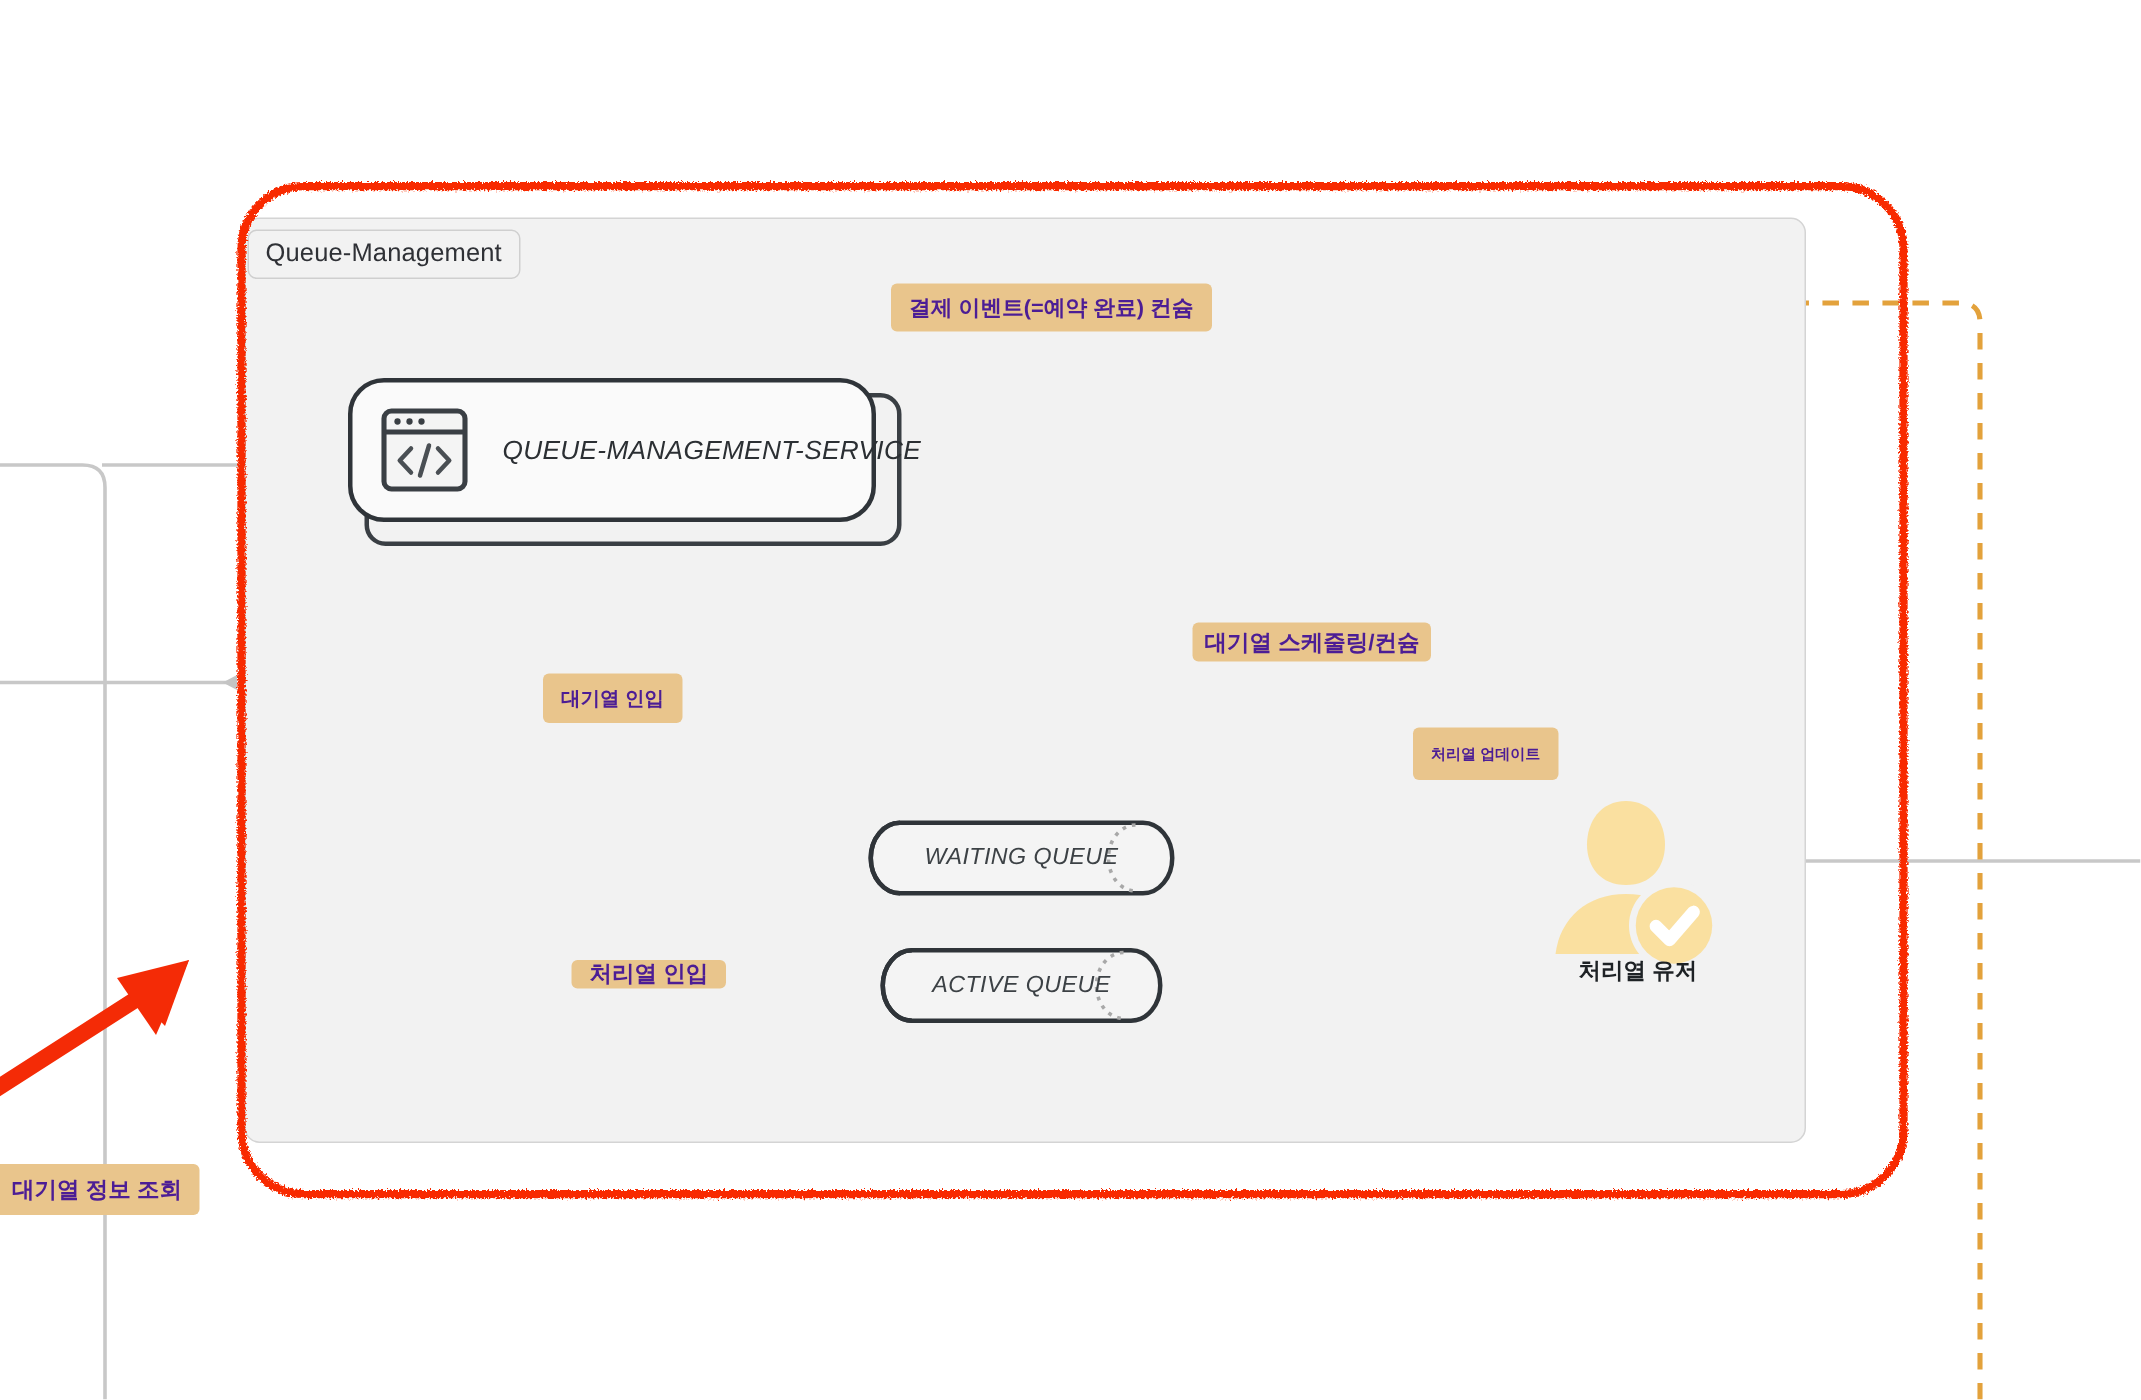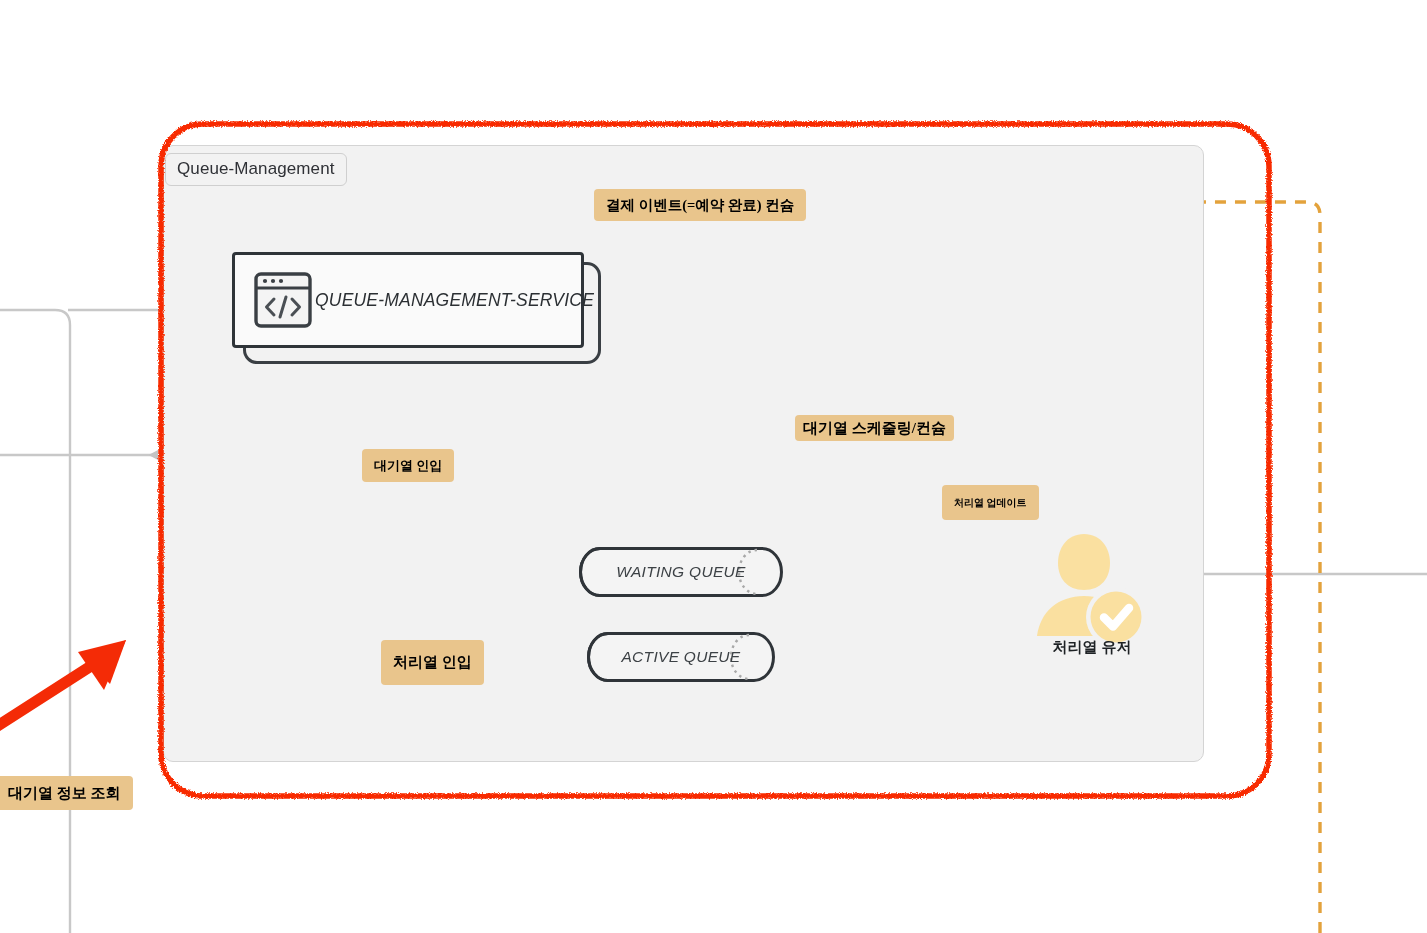--- a/index.html
+++ b/index.html
@@ -23,22 +23,22 @@
     white-space:nowrap;
   }
 
   
   #svc-shadow{
     position:absolute;left:243px;top:262px;width:352px;height:96px;
     background:#f2f2f2;border:3.5px solid #3a3f44;border-radius:14px;
   }
   #svc-card{
     position:absolute;left:232px;top:252px;width:352px;height:96px;
-    background:#fafafa;border:3.5px solid #2f3439;border-radius:4px;
-    display:flex;align-items:center;gap:2px;padding:0 18px;box-sizing:border-box;
+    background:#fafafa;border:3.5px solid #2f3439;border-radius:24px;
+    display:flex;align-items:center;gap:22px;padding:0 18px;box-sizing:border-box;
   }
   #svc-icon{width:60px;height:58px;flex:0 0 auto;}
   #svc-label{
     font-style:italic;font-weight:500;font-size:17.5px;color:#2b2f33;
     letter-spacing:.2px;white-space:nowrap;
   }
 
   
   .cyl{position:absolute;}
   .cyl-text{
@@ -52,29 +52,29 @@
 
   
   #user-wrap{position:absolute;left:1032px;top:528px;width:118px;height:130px;}
   #user-label{
     position:absolute;left:1022px;top:638px;width:140px;text-align:center;
     font-size:15px;font-weight:bold;color:#1e2225;
   }
 
   
   .tag{
-    position:absolute;background:#e9c58c;color:#000000;
+    position:absolute;background:#e9c58c;color:#4c1d95;
     font-weight:bold;border-radius:4px;white-space:nowrap;
-    display:flex;align-items:center;justify-content:center;font-family:Liberation Serif, serif;
+    display:flex;align-items:center;justify-content:center;
   }
   #tag-consume{left:594px;top:189px;height:32px;padding:0 12px;font-size:14.5px;}
   #tag-enqueue{left:362px;top:449px;height:33px;padding:0 12px;font-size:13px;}
   #tag-sched{left:795px;top:415px;height:26px;padding:0 8px;font-size:15px;}
   #tag-update{left:942px;top:485px;height:35px;padding:0 12px;font-size:10px;}
-  #tag-active-in{left:381px;top:640px;height:45px;padding:0 12px;font-size:15px;}
+  #tag-active-in{left:381px;top:640px;height:19px;padding:0 12px;font-size:15px;}
   #tag-lookup{left:-4px;top:776px;height:34px;padding:0 12px;font-size:15px;}
 </style>
 </head>
 <body>
 
 <div id="stage">
 
   <svg class="layer" viewBox="0 0 1427 933" xmlns="http://www.w3.org/2000/svg">
     <defs>
       <marker id="ar-gray" markerWidth="11" markerHeight="11" refX="9" refY="5.5" orient="auto" markerUnits="userSpaceOnUse">

